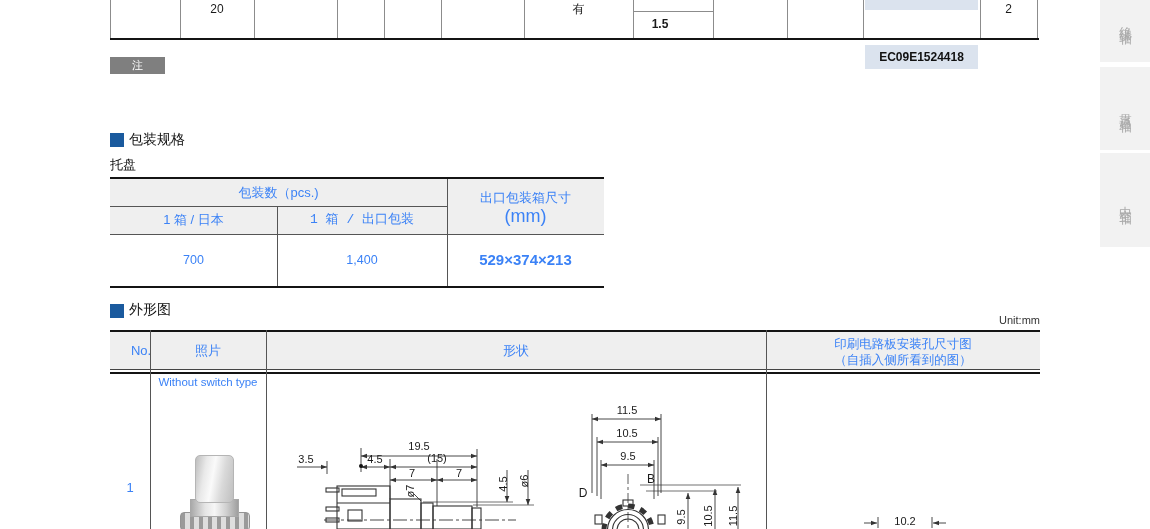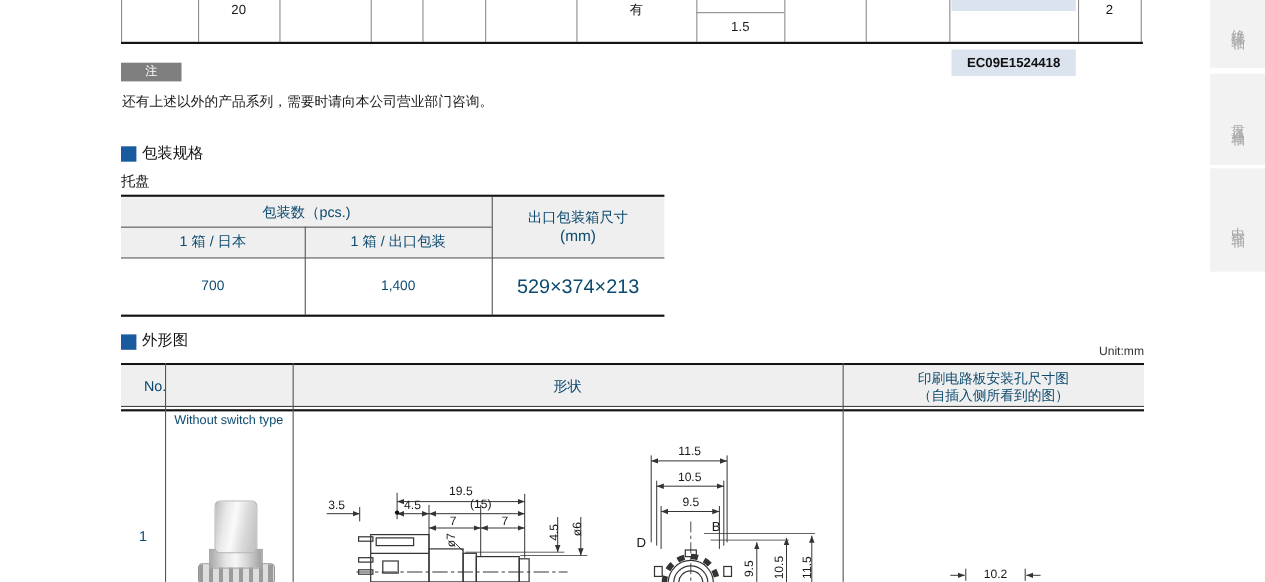--- a/index.html
+++ b/index.html
@@ -12,21 +12,21 @@
   .cell{position:absolute;text-align:center;font-size:12px;line-height:16px;color:#1a1a1a;}
   .bluebox{position:absolute;background:#dbe3ee;}
   .partnum{font-weight:bold;font-size:12px;line-height:24px;text-align:center;color:#111;}
   .badge{position:absolute;background:#7f7f7f;color:#fff;text-align:center;font-size:11px;line-height:17px;}
   .bodytext{position:absolute;font-size:12.5px;color:#1a1a1a;}
   .h-square{position:absolute;width:14px;height:14px;background:#1a5a9e;}
   .h-text{position:absolute;font-size:14px;color:#111;}
   .sub-text{position:absolute;font-size:13px;color:#111;}
   .tbl{position:absolute;background:#fff;}
   .tbl .hdrbg{position:absolute;background:#efefef;}
-  .tc{position:absolute;text-align:center;color:#0c4a6e;}
+  .tc{position:absolute;text-align:center;color:#3b82f6;}
   .side-tab{position:absolute;left:1100px;width:50px;background:#f2f2f2;display:flex;align-items:center;justify-content:center;}
   .side-tab span{writing-mode:vertical-rl;font-size:12.5px;letter-spacing:3px;color:#a9a9a9;}
   .photo-tip{position:absolute;border-radius:5px;border:1px solid #b5b5b5;
     background:linear-gradient(100deg,#bdbdbd 0%,#e9e9e9 25%,#fafafa 45%,#d9d9d9 70%,#bfbfbf 100%);}
   .photo-shaft{position:absolute;border:1px solid #a8a8a8;
     background:linear-gradient(90deg,#a9a9a9,#e5e5e5 30%,#f6f6f6 50%,#d0d0d0 75%,#9f9f9f);}
   .photo-nut{position:absolute;border-radius:4px;border:1px solid #939393;
     background:repeating-linear-gradient(90deg,#9a9a9a 0 4px,#dedede 4px 9px);}
   svg text{font-family:"Liberation Sans",sans-serif;font-size:11px;fill:#1a1a1a;}
 </style>
@@ -47,66 +47,66 @@
     <div class="vline" style="left:713px;top:0;height:38px;"></div>
     <div class="vline" style="left:787px;top:0;height:38px;"></div>
     <div class="vline" style="left:863px;top:0;height:38px;"></div>
     <div class="vline" style="left:980px;top:0;height:38px;"></div>
     <div class="vline" style="left:1037px;top:0;height:38px;"></div>
     <div class="hline" style="left:633px;top:11px;width:80px;"></div>
     <div class="abs thick" style="left:110px;top:38px;width:929px;height:2px;"></div>
 
     <div class="cell" style="left:180px;top:1px;width:74px;">20</div>
     <div class="cell" style="left:524px;top:1px;width:109px;">有</div>
-    <div class="cell" style="left:633px;top:13px;width:80px;line-height:22px;">1.5</div>
+    <div class="cell" style="left:620px;top:13px;width:80px;line-height:22px;font-weight:bold;">1.5</div>
     <div class="bluebox" style="left:865px;top:0;width:113px;height:10px;"></div>
     <div class="bluebox partnum" style="left:865px;top:13px;width:113px;height:24px;margin-top:32px;">EC09E1524418</div>
     <div class="cell" style="left:980px;top:1px;width:57px;">2</div>
   </div>
 
   <div class="badge" style="left:110px;top:57px;width:55px;height:17px;">注</div>
-  <div class="bodytext" style="left:111px;top:84px;">还有上述以外的产品系列，需要时请向本公司营业部门咨询。</div>
 
   <div class="h-square" style="left:110px;top:133px;"></div>
   <div class="h-text" style="left:129px;top:131px;">包装规格</div>
   <div class="sub-text" style="left:110px;top:156px;">托盘</div>
 
   <div class="tbl" style="left:110px;top:177px;width:494px;height:111px;">
     <div class="abs thick" style="left:0;top:0;width:494px;height:2px;"></div>
     <div class="hdrbg" style="left:0;top:2px;width:494px;height:55px;"></div>
     <div class="hline" style="left:0;top:29px;width:337px;background:#555;"></div>
     <div class="hline" style="left:0;top:57px;width:494px;background:#555;"></div>
     <div class="vline" style="left:167px;top:29px;height:80px;background:#555;"></div>
     <div class="vline" style="left:337px;top:2px;height:107px;background:#555;"></div>
     <div class="abs thick" style="left:0;top:109px;width:494px;height:2px;"></div>
 
     <div class="tc" style="left:0;top:2px;width:337px;line-height:27px;font-size:13px;">包装数（pcs.)</div>
     <div class="tc" style="left:0;top:30px;width:167px;line-height:26px;font-size:13px;">1 箱 / 日本</div>
-    <div class="tc" style="left:167px;top:30px;width:170px;line-height:26px;font-size:13px;">1 箱 / 出口包装</div>
+    <div class="tc" style="left:167px;top:30px;width:170px;line-height:26px;font-size:13px;font-family:Liberation Mono, monospace;">1 箱 / 出口包装</div>
     <div class="tc" style="left:337px;top:12px;width:157px;font-size:13px;">出口包装箱尺寸</div>
-    <div class="tc" style="left:337px;top:29px;width:157px;font-size:14px;">(mm)</div>
+    <div class="tc" style="left:337px;top:29px;width:157px;font-size:18px;">(mm)</div>
     <div class="tc" style="left:0;top:57px;width:167px;line-height:52px;font-size:12.5px;">700</div>
     <div class="tc" style="left:167px;top:57px;width:170px;line-height:52px;font-size:12.5px;">1,400</div>
-    <div class="tc" style="left:337px;top:57px;width:157px;line-height:52px;font-size:18px;">529×374×213</div>
+    <div class="tc" style="left:337px;top:57px;width:157px;line-height:52px;font-size:15px;font-weight:bold;">529×374×213</div>
   </div>
 
   <div class="h-square" style="left:110px;top:304px;"></div>
   <div class="h-text" style="left:129px;top:301px;">外形图</div>
   <div class="abs" style="left:940px;top:314px;width:100px;text-align:right;font-size:11px;color:#333;">Unit:mm</div>
 
   <div class="tbl" style="left:110px;top:330px;width:930px;height:199px;overflow:hidden;">
     <div class="abs thick" style="left:0;top:0;width:930px;height:2px;"></div>
     <div class="hdrbg" style="left:0;top:2px;width:930px;height:37px;"></div>
     <div class="hline" style="left:0;top:39px;width:930px;background:#444;"></div>
     <div class="abs thick" style="left:0;top:42px;width:930px;height:2px;"></div>
     <div class="vline" style="left:40px;top:0;height:199px;background:#555;"></div>
     <div class="vline" style="left:156px;top:0;height:199px;background:#555;"></div>
     <div class="vline" style="left:656px;top:0;height:199px;background:#555;"></div>
 
     <div class="tc" style="left:11px;top:2px;width:40px;line-height:37px;font-size:13px;">No.</div>
+    <div class="tc" style="left:40px;top:2px;width:116px;line-height:37px;font-size:13px;">照片</div>
     <div class="tc" style="left:156px;top:2px;width:500px;line-height:37px;font-size:13px;">形状</div>
     <div class="tc" style="left:656px;top:6px;width:274px;font-size:12.5px;">印刷电路板安装孔尺寸图</div>
     <div class="tc" style="left:656px;top:22px;width:274px;font-size:12.5px;">（自插入侧所看到的图）</div>
 
     <div class="tc" style="left:0;top:150px;width:40px;font-size:13px;">1</div>
     <div class="tc" style="left:40px;top:46px;width:116px;font-size:11.5px;font-weight:normal;">Without switch type</div>
 
     <div>
       <div class="photo-nut" style="left:70px;top:182px;width:68px;height:17px;"></div>
       <div class="photo-shaft" style="left:80px;top:169px;width:47px;height:16px;"></div>

